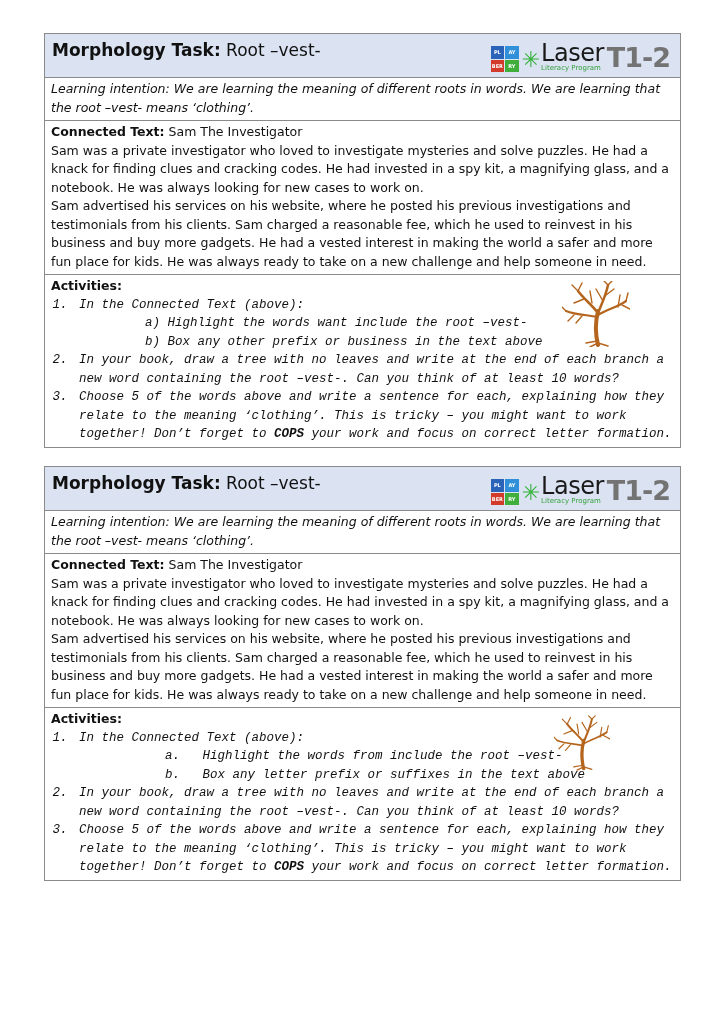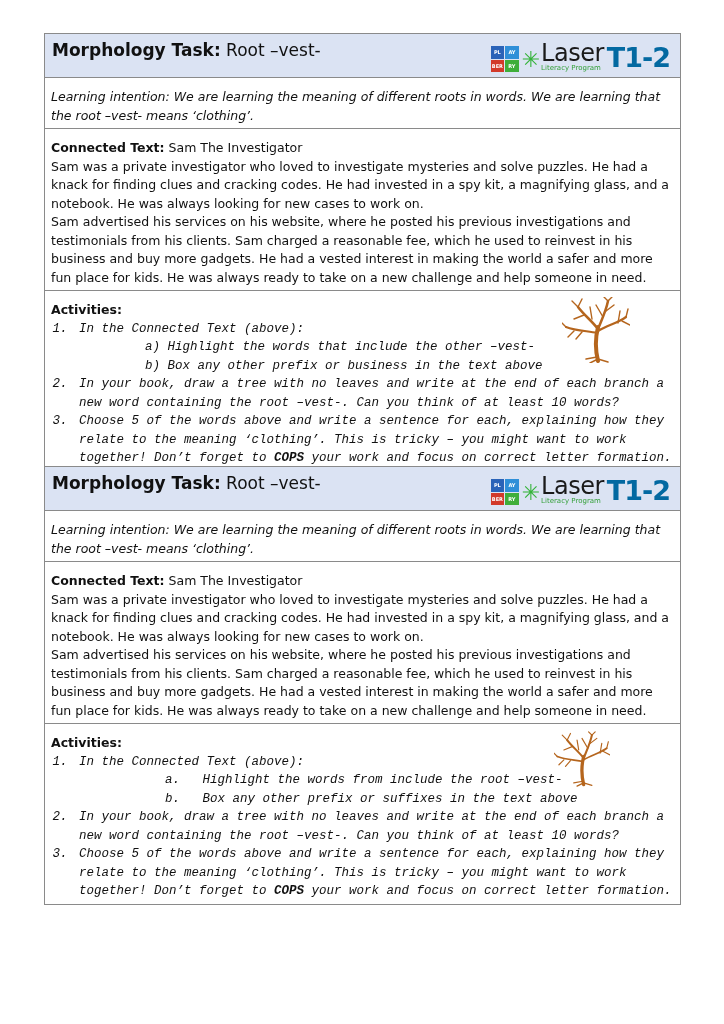--- a/index.html
+++ b/index.html
@@ -1,34 +1,34 @@
 <!DOCTYPE html>
 <html><head>
 <meta charset="utf-8">
 <style>
   html, body { margin: 0; padding: 0; background: #ffffff; }
   body { width: 724px; height: 1024px; position: relative; overflow: hidden;
          font-family: "DejaVu Sans", sans-serif; color: #111; }
   .card { position: absolute; left: 44px; width: 635px; border: 1.5px solid #8a8a8a; background: #fff; }
   .card.c1 { top: 33px; }
   .card.c2 { top: 466px; }
-  .row { border-bottom: 1.5px solid #8a8a8a; padding: 10px 6px 3px 6px; box-sizing: border-box; }
+  .row { border-bottom: 1.5px solid #8a8a8a; padding: 2px 6px 3px 6px; box-sizing: border-box; }
   .row:last-child { border-bottom: none; }
   .hdr { background: #dbe3f3; height: 44px; position: relative; padding: 11px 6px; }
   .hdr-title { position: absolute; left: 7px; top: 6px; font-size: 17px; }
   .hdr-title b { font-weight: bold; }
   .logo { position: absolute; right: 10px; top: 8px; height: 30px; display: flex; align-items: flex-end; }
   .logo-puzzle { width: 28px; height: 26px; display: grid; grid-template-columns: 1fr 1fr; grid-template-rows: 1fr 1fr; gap: 1px; margin-right: 3px; }
   .logo-puzzle span { display: block; font-size: 5px; color: #fff; font-weight: bold; line-height: 12px; text-align: center; font-family: "DejaVu Sans", sans-serif; }
   .p1 { background: #2a63b8; } .p2 { background: #2f8fd8; } .p3 { background: #d23a2a; } .p4 { background: #3fae3a; }
   .logo-burst { color: #35b33a; font-size: 22px; line-height: 24px; margin-right: 1px; }
   .logo-textwrap { display: flex; flex-direction: column; line-height: 1; margin-right: 3px; }
   .logo-laser { font-size: 24px; color: #1a1a1a; font-family: "DejaVu Sans", sans-serif; line-height: 22px; letter-spacing: -0.5px; }
   .logo-sub { font-size: 7px; color: #35a03a; line-height: 8px; }
-  .logo-level { font-size: 27px; font-weight: bold; color: #0369a1; line-height: 28px; letter-spacing: -1px; }
+  .logo-level { font-size: 27px; font-weight: bold; color: #737373; line-height: 28px; letter-spacing: -1px; }
   .txt { font-size: 12.5px; line-height: 18.5px; }
   .ital { font-style: italic; }
   .ct-label { font-weight: bold; }
   .act { position: relative; }
   .act ol { margin: 0; padding-left: 24px; font-style: italic; font-family: Liberation Mono, monospace; }
   .act ol li { padding-left: 4px; }
   .sub { padding-left: 66px; }
   .sub2 { padding-left: 86px; }
   .tree { position: absolute; }
   .c1 .tree { right: 50px; top: 6px; width: 68px; height: 66px; }
@@ -60,21 +60,21 @@
   <div class="row txt">
     <div><span class="ct-label">Connected Text:</span><span> Sam The Investigator</span></div>
     <div>Sam was a private investigator who loved to investigate mysteries and solve puzzles. He had a knack for finding clues and cracking codes. He had invested in a spy kit, a magnifying glass, and a notebook. He was always looking for new cases to work on.</div>
     <div>Sam advertised his services on his website, where he posted his previous investigations and testimonials from his clients. Sam charged a reasonable fee, which he used to reinvest in his business and buy more gadgets. He had a vested interest in making the world a safer and more fun place for kids. He was always ready to take on a new challenge and help someone in need.</div>
   </div>
   <div class="row txt act">
     <div class="ct-label">Activities:</div>
     <ol>
       <li>
         <span>In the Connected Text (above):</span>
-        <div class="sub">a) Highlight the words that include the other –vest-</div>
+        <div class="sub">a) Highlight the words want include the root –vest-</div>
         <div class="sub">b) Box any other prefix or business in the text above</div>
       </li>
       <li>In your book, draw a tree with no leaves and write at the end of each branch a new word containing the root –vest-. Can you think of at least 10 words?</li>
       <li><span>Choose 5 of the words above and write a sentence for each, explaining how they relate to the meaning ‘clothing’. This is tricky – you might want to work together!  Don’t forget to </span><span class="cops">COPS</span><span> your work and focus on correct letter formation.</span></li>
     </ol>
     <svg class="tree" viewBox="0 0 68 66">
       <g stroke="#b5651d" fill="none" stroke-linecap="round">
         <path d="M36 64 C33 52 33 42 36 30" stroke-width="4"></path>
         <path d="M36 62 L28 66 M36 62 L46 65 M35 60 L24 62" stroke-width="1.5"></path>
         <path d="M36 32 C30 24 22 18 16 10" stroke-width="2.5"></path>
@@ -113,21 +113,21 @@
     <div><span class="ct-label">Connected Text:</span><span> Sam The Investigator</span></div>
     <div>Sam was a private investigator who loved to investigate mysteries and solve puzzles. He had a knack for finding clues and cracking codes. He had invested in a spy kit, a magnifying glass, and a notebook. He was always looking for new cases to work on.</div>
     <div>Sam advertised his services on his website, where he posted his previous investigations and testimonials from his clients. Sam charged a reasonable fee, which he used to reinvest in his business and buy more gadgets. He had a vested interest in making the world a safer and more fun place for kids. He was always ready to take on a new challenge and help someone in need.</div>
   </div>
   <div class="row txt act">
     <div class="ct-label">Activities:</div>
     <ol>
       <li>
         <span>In the Connected Text (above):</span>
         <div class="sub2" style="white-space: pre;">a.   Highlight the words from include the root –vest-</div>
-        <div class="sub2" style="white-space: pre;">b.   Box any other prefix or suffixes in the text above</div>
+        <div class="sub2" style="white-space: pre;">b.   Box any letter prefix or suffixes in the text above</div>
       </li>
       <li>In your book, draw a tree with no leaves and write at the end of each branch a new word containing the root –vest-. Can you think of at least 10 words?</li>
       <li><span>Choose 5 of the words above and write a sentence for each, explaining how they relate to the meaning ‘clothing’. This is tricky – you might want to work together!  Don’t forget to </span><span class="cops">COPS</span><span> your work and focus on correct letter formation.</span></li>
     </ol>
     <svg class="tree" viewBox="0 0 68 66">
       <g stroke="#b5651d" fill="none" stroke-linecap="round">
         <path d="M36 64 C33 52 33 42 36 30" stroke-width="4"></path>
         <path d="M36 62 L28 66 M36 62 L46 65 M35 60 L24 62" stroke-width="1.5"></path>
         <path d="M36 32 C30 24 22 18 16 10" stroke-width="2.5"></path>
         <path d="M36 32 C40 22 44 14 46 4" stroke-width="2.5"></path>

